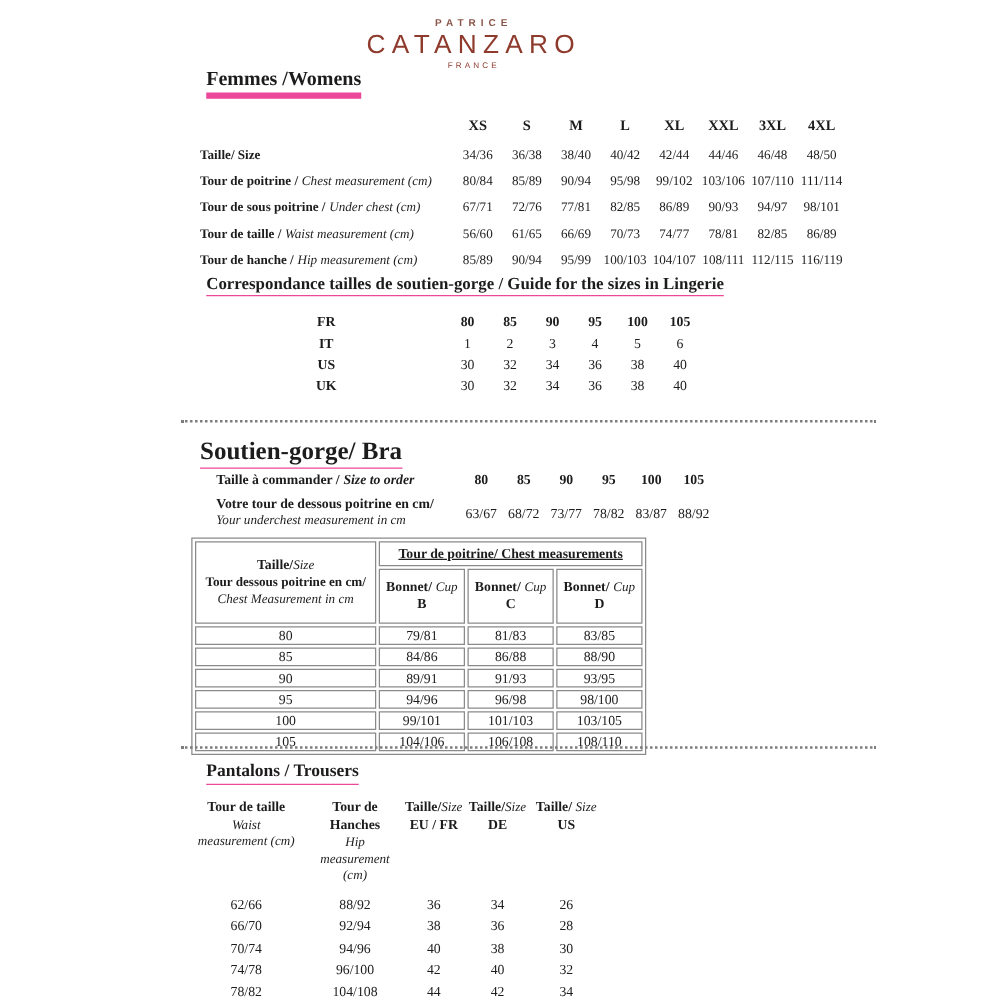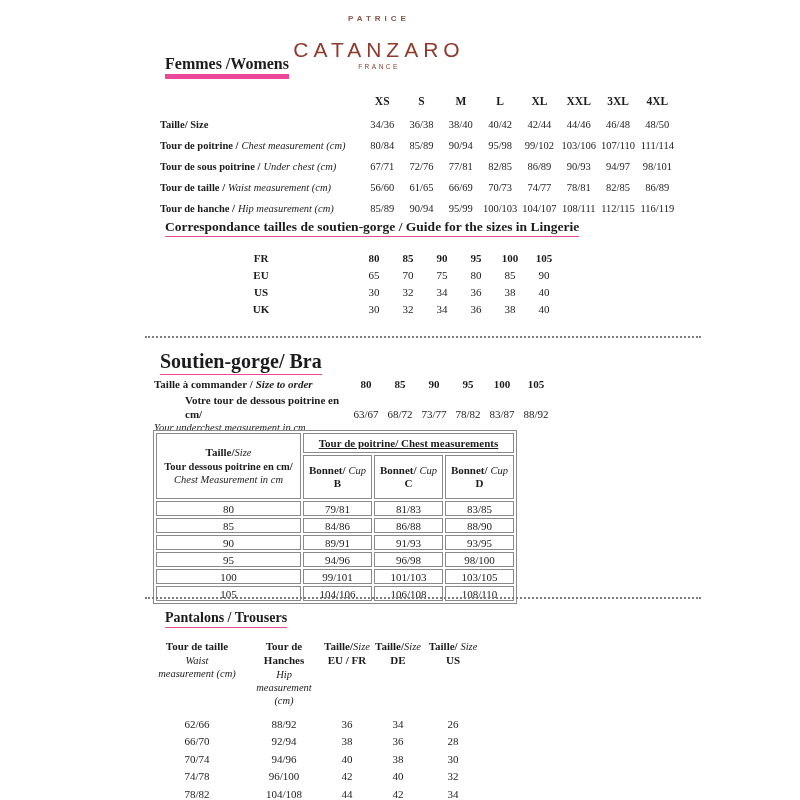--- a/index.html
+++ b/index.html
@@ -2,21 +2,21 @@
 <html><head>
 <meta charset="utf-8">
 <style>
   * { margin:0; padding:0; box-sizing:border-box; }
   body { background:#fff; font-family:"Liberation Serif", serif; color:#1c1c1c; }
   .page { position:relative; width:800px; height:800px; background:#ffffff; overflow:hidden; }
 
   
   .logo { position:absolute; top:14px; left:0; width:758px; text-align:center; font-family:"Liberation Sans", sans-serif; line-height:1.15; }
   .logo .patrice { font-size:8px; letter-spacing:4px; color:#8a564a; font-weight:bold; }
-  .logo .catanzaro { font-size:21px; letter-spacing:5px; color:#8e3a2c; font-weight:500; margin-top:15px; }
+  .logo .catanzaro { font-size:21px; letter-spacing:5px; color:#8e3a2c; font-weight:500; margin-top:1px; }
   .logo .france { font-size:6.5px; letter-spacing:2.5px; color:#8e3a2c; margin-top:1px; }
 
   .content { position:absolute; left:145px; top:0; width:558px; height:800px; }
 
   
   .h1 { font-weight:bold; display:inline-block; border-bottom:5px solid #ec4899; padding-bottom:1px; white-space:nowrap; }
   .sec-femmes-title   { position:absolute; top:55px;  left:20px; font-size:16px; }
   .sec-lingerie-title { position:absolute; top:219px; left:20px; font-size:13.5px; border-bottom-width:1.5px; }
   .sec-bra-title      { position:absolute; top:350px; left:15px; font-size:20px; border-bottom-width:1.5px; }
   .sec-trousers-title { position:absolute; top:610px; left:20px; font-size:14px; border-bottom-width:1.5px; }
@@ -37,26 +37,26 @@
   .t-lingerie { position:absolute; top:249px; left:20px; font-size:11px; }
   .t-lingerie td { height:17px; width:34px; }
   .t-lingerie td.lbl { width:192px; font-weight:bold; }
   .t-lingerie tr.boldvals td { font-weight:bold; }
 
   
   .sep { position:absolute; left:0; width:556px; height:0; border-top:2px dotted #7d7d7d; }
   .sep1 { top:336px; } .sep2 { top:597px; }
 
   
-  .t-bra { position:absolute; top:374px; left:9px; font-size:11px; }
+  .t-bra { position:absolute; top:374px; left:28px; font-size:11px; }
   .t-bra td { width:34px; }
   .t-bra td.lbl { width:195px; text-align:left; }
   .t-bra tr.r1 td { height:20px; font-weight:bold; }
   .t-bra tr.r2 td { height:33px; }
-  .t-bra .l2a { display:block; font-weight:bold; line-height:1.25;margin-left:31px; }
+  .t-bra .l2a { display:block; font-weight:bold; line-height:1.25; }
   .t-bra .l2b { display:block; font-style:italic; font-size:10.5px; line-height:1.2; }
   .t-bra .ital { font-style:italic; }
 
   
   .t-cups { position:absolute; top:430px; left:8px; border-collapse:separate; border-spacing:2px;
             border:1px solid #8a8a8a; background:#fff; font-size:11px; }
   .t-cups td, .t-cups th { border:1px solid #8a8a8a; }
   .t-cups .c1 { width:145px; }
   .t-cups .cv { width:69px; }
   .t-cups .group { height:20px; font-weight:bold; }
@@ -174,27 +174,27 @@
           <tr class="boldvals">
         <td class="lbl">FR</td>
         <td>80</td>
         <td>85</td>
         <td>90</td>
         <td>95</td>
         <td>100</td>
         <td>105</td>
       </tr>
       <tr>
-        <td class="lbl">EU</td>
-        <td>65</td>
-        <td>70</td>
-        <td>75</td>
-        <td>80</td>
-        <td>85</td>
-        <td>90</td>
+        <td class="lbl">IT</td>
+        <td>1</td>
+        <td>2</td>
+        <td>3</td>
+        <td>4</td>
+        <td>5</td>
+        <td>6</td>
       </tr>
       <tr>
         <td class="lbl">US</td>
         <td>30</td>
         <td>32</td>
         <td>34</td>
         <td>36</td>
         <td>38</td>
         <td>40</td>
       </tr>

